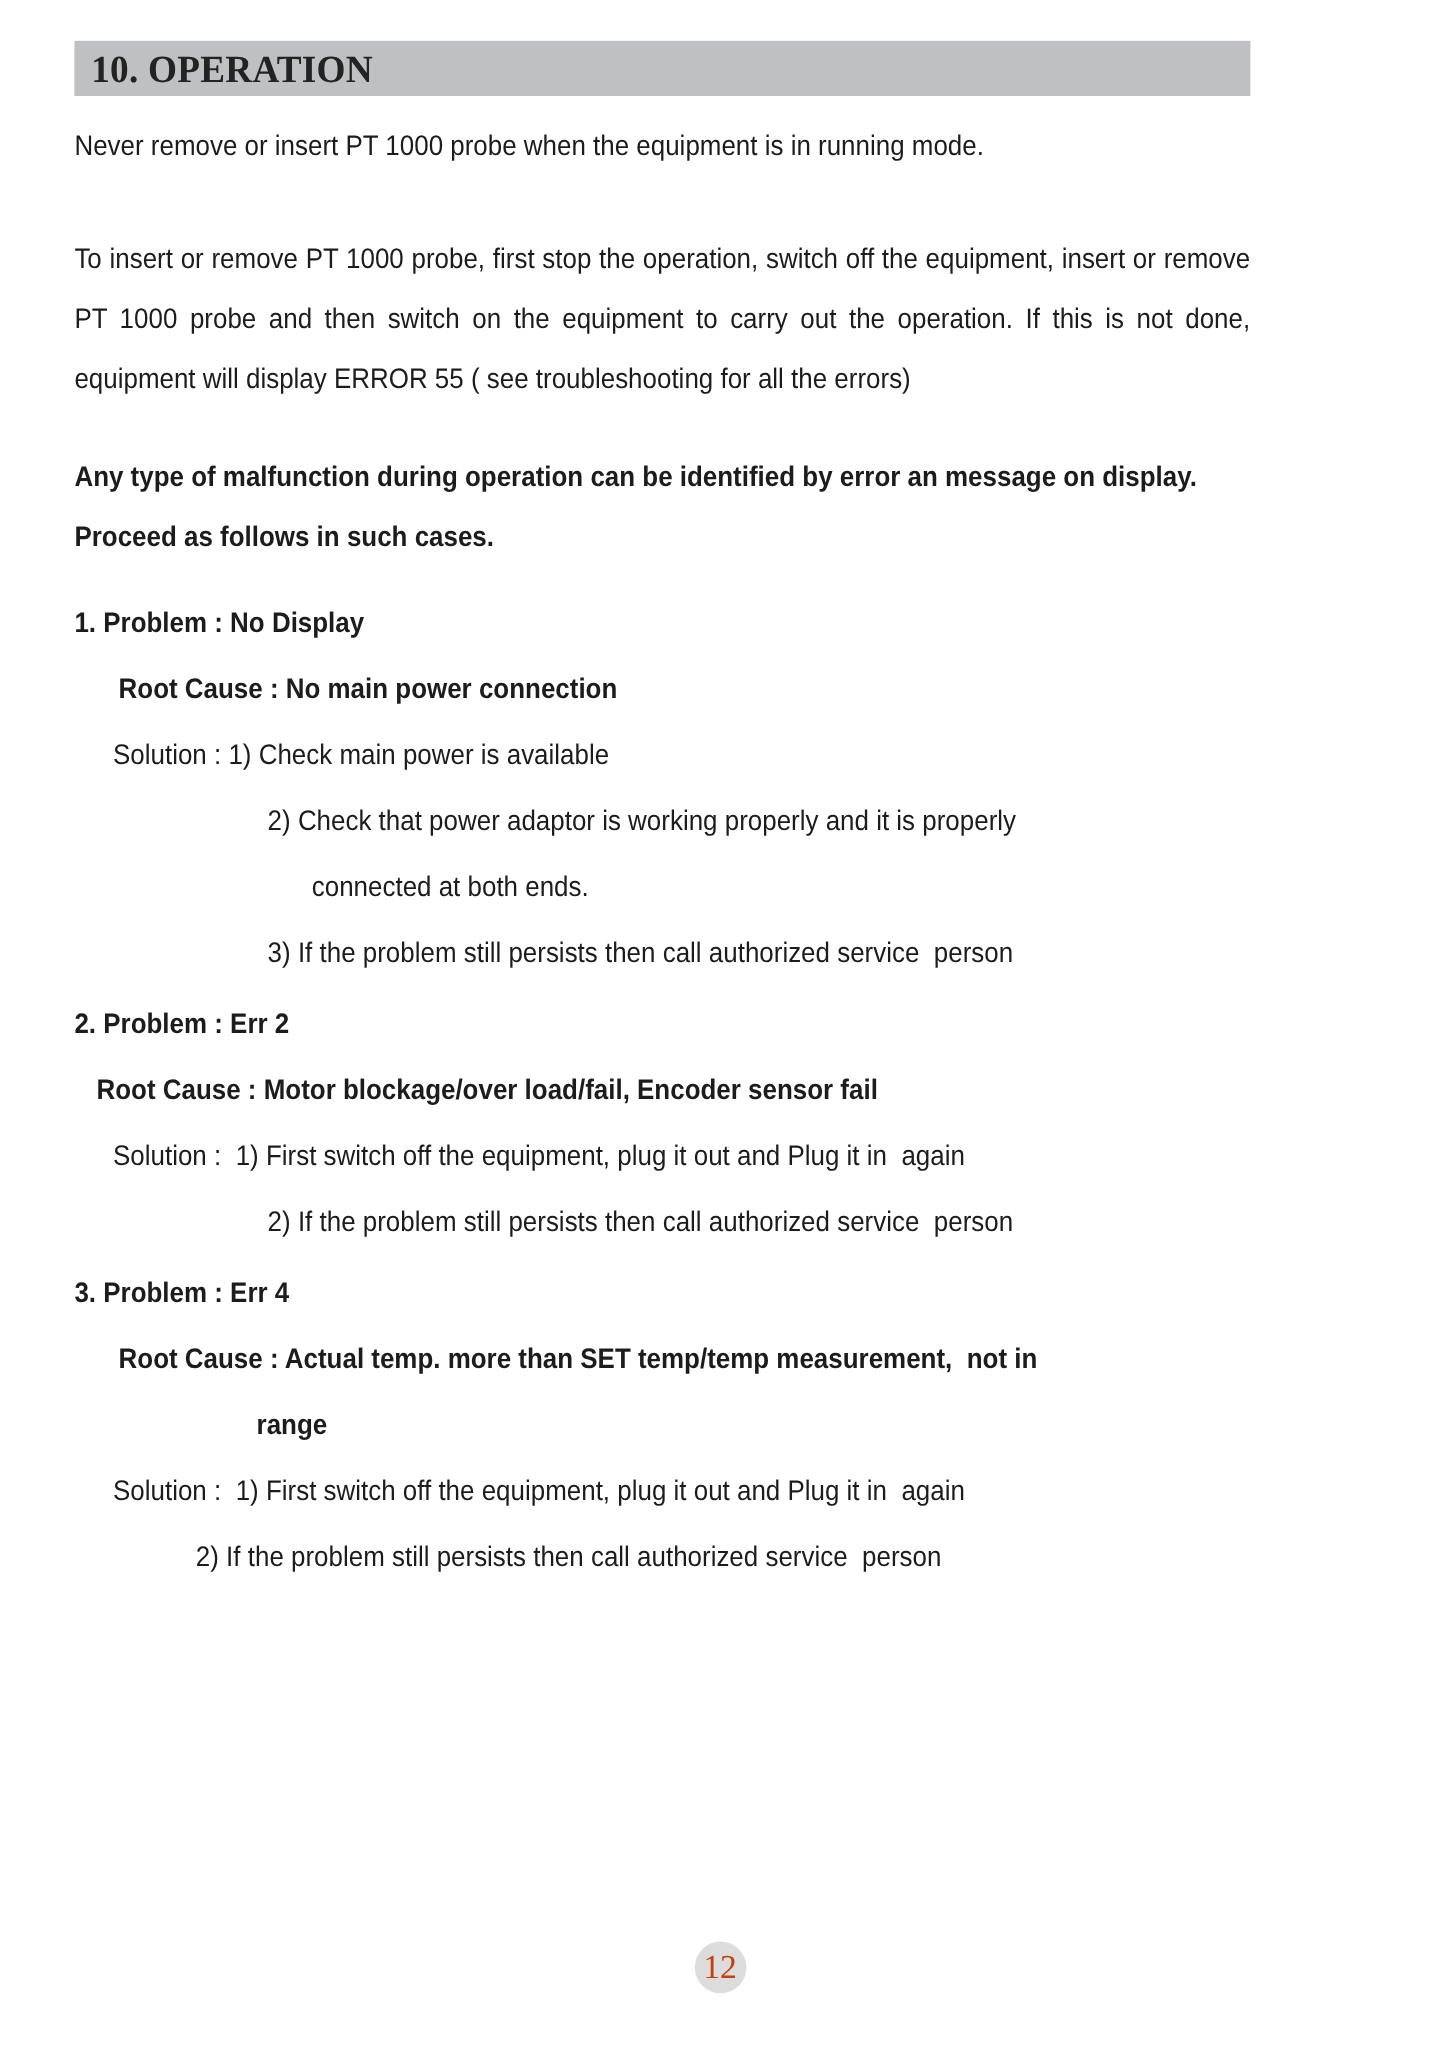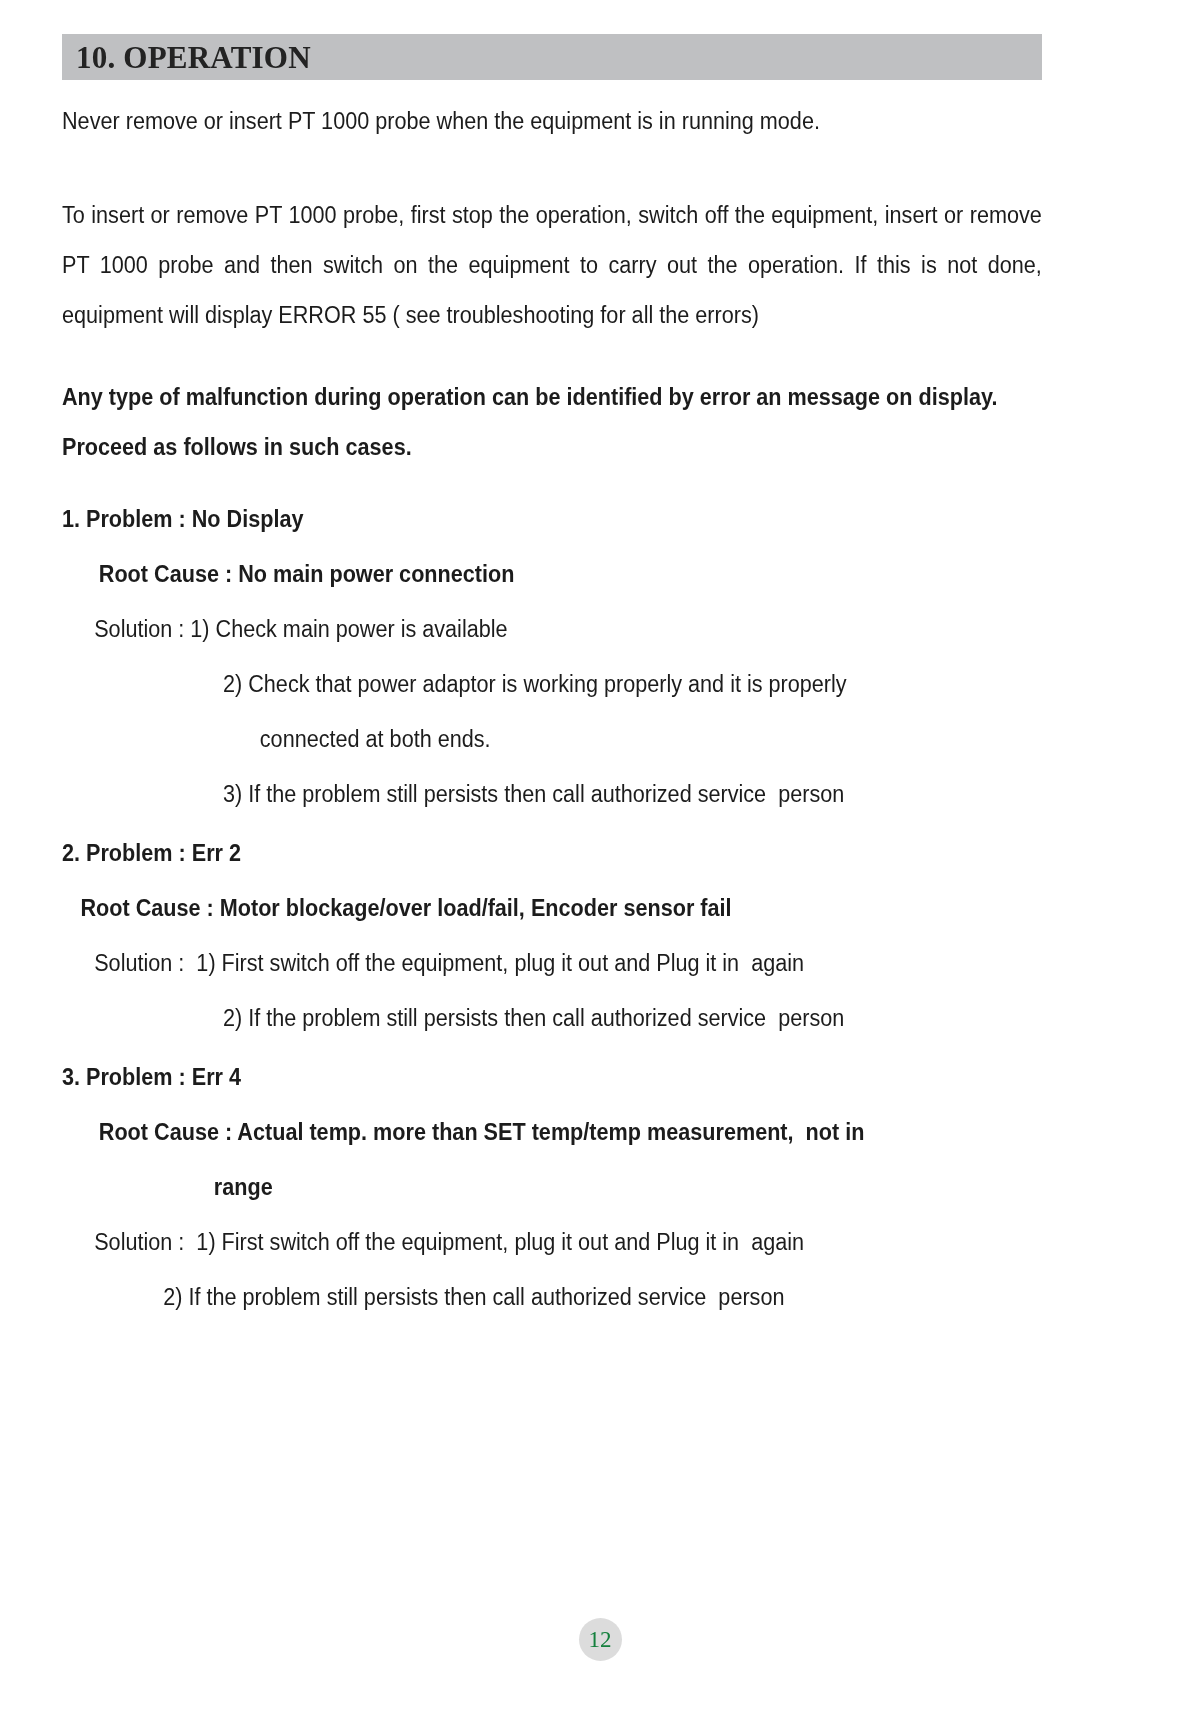--- a/index.html
+++ b/index.html
@@ -106,22 +106,22 @@
   }
   .page-number {
     width: 43px;
     height: 43px;
     border-radius: 50%;
     background: #dcdcdc;
     display: flex;
     align-items: center;
     justify-content: center;
     font-family: "Liberation Serif", serif;
-    font-size: 23px;
-    color: #15803d;
+    font-size: 28px;
+    color: #c2410c;
   }
 </style>
 </head>
 <body>
 
 <div class="page">
   <div class="content">
 
     <div class="spacer-md"></div>
 

